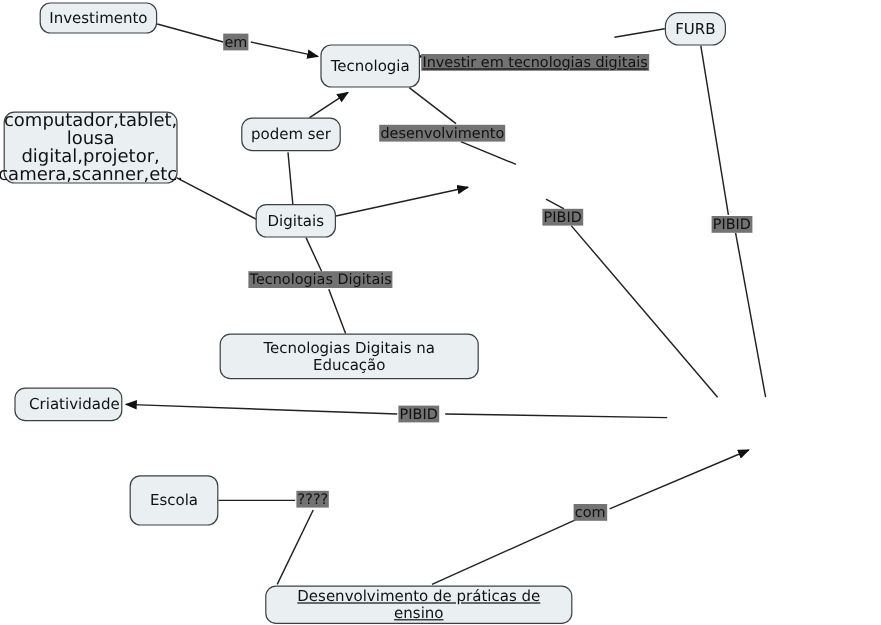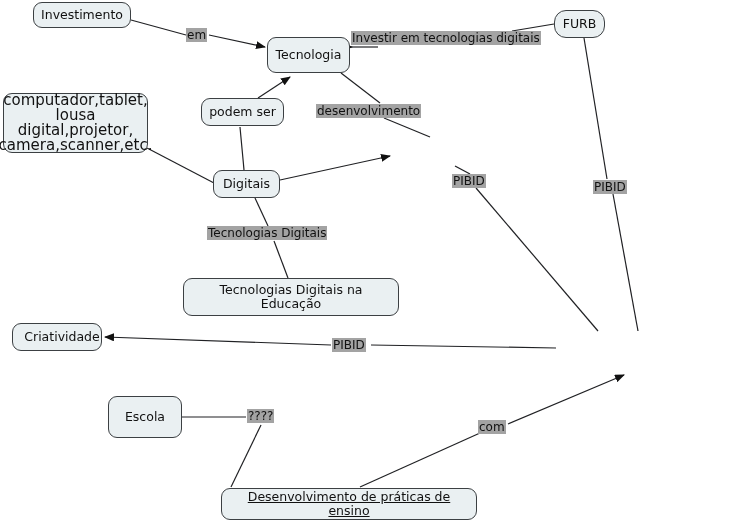--- a/index.html
+++ b/index.html
@@ -35,21 +35,21 @@
     text-align: center;
     display: flex;
     align-items: center;
     justify-content: center;
     padding: 2px 6px;
     white-space: pre-line;
     z-index: 3;
   }
   .edge-label {
     position: absolute;
-    background: #a3a3a3;
+    background: #737373;
     color: #111111;
     font-size: 12px;
     line-height: 14px;
     white-space: nowrap;
     padding: 0 1px;
     z-index: 2;
   }
 </style>
 </head>
 <body>
@@ -122,21 +122,21 @@
 
   <div class="node" style="left:12px;top:323px;width:90px;height:28px;padding-left:16px;">Criatividade</div>
 
 
   <div class="node" style="left:108px;top:396px;width:74px;height:42px;">Escola</div>
 
   <div class="node" style="left:221px;top:488px;width:256px;height:32px;text-decoration:underline;">Desenvolvimento de práticas de ensino</div>
 
   <div class="edge-label" style="left:186px;top:28px;">em</div>
 
-  <div class="edge-label" style="left:351px;top:31px;">Investir em tecnologias digitais</div>
+  <div class="edge-label" style="left:351px;top:45px;text-decoration:underline;">Investir em tecnologias digitais</div>
 
   <div class="edge-label" style="left:316px;top:104px;">desenvolvimento</div>
 
   <div class="edge-label" style="left:452px;top:174px;">PIBID</div>
 
   <div class="edge-label" style="left:593px;top:180px;">PIBID</div>
 
   <div class="edge-label" style="left:207px;top:226px;">Tecnologias Digitais</div>
 
   <div class="edge-label" style="left:332px;top:338px;">PIBID</div>

